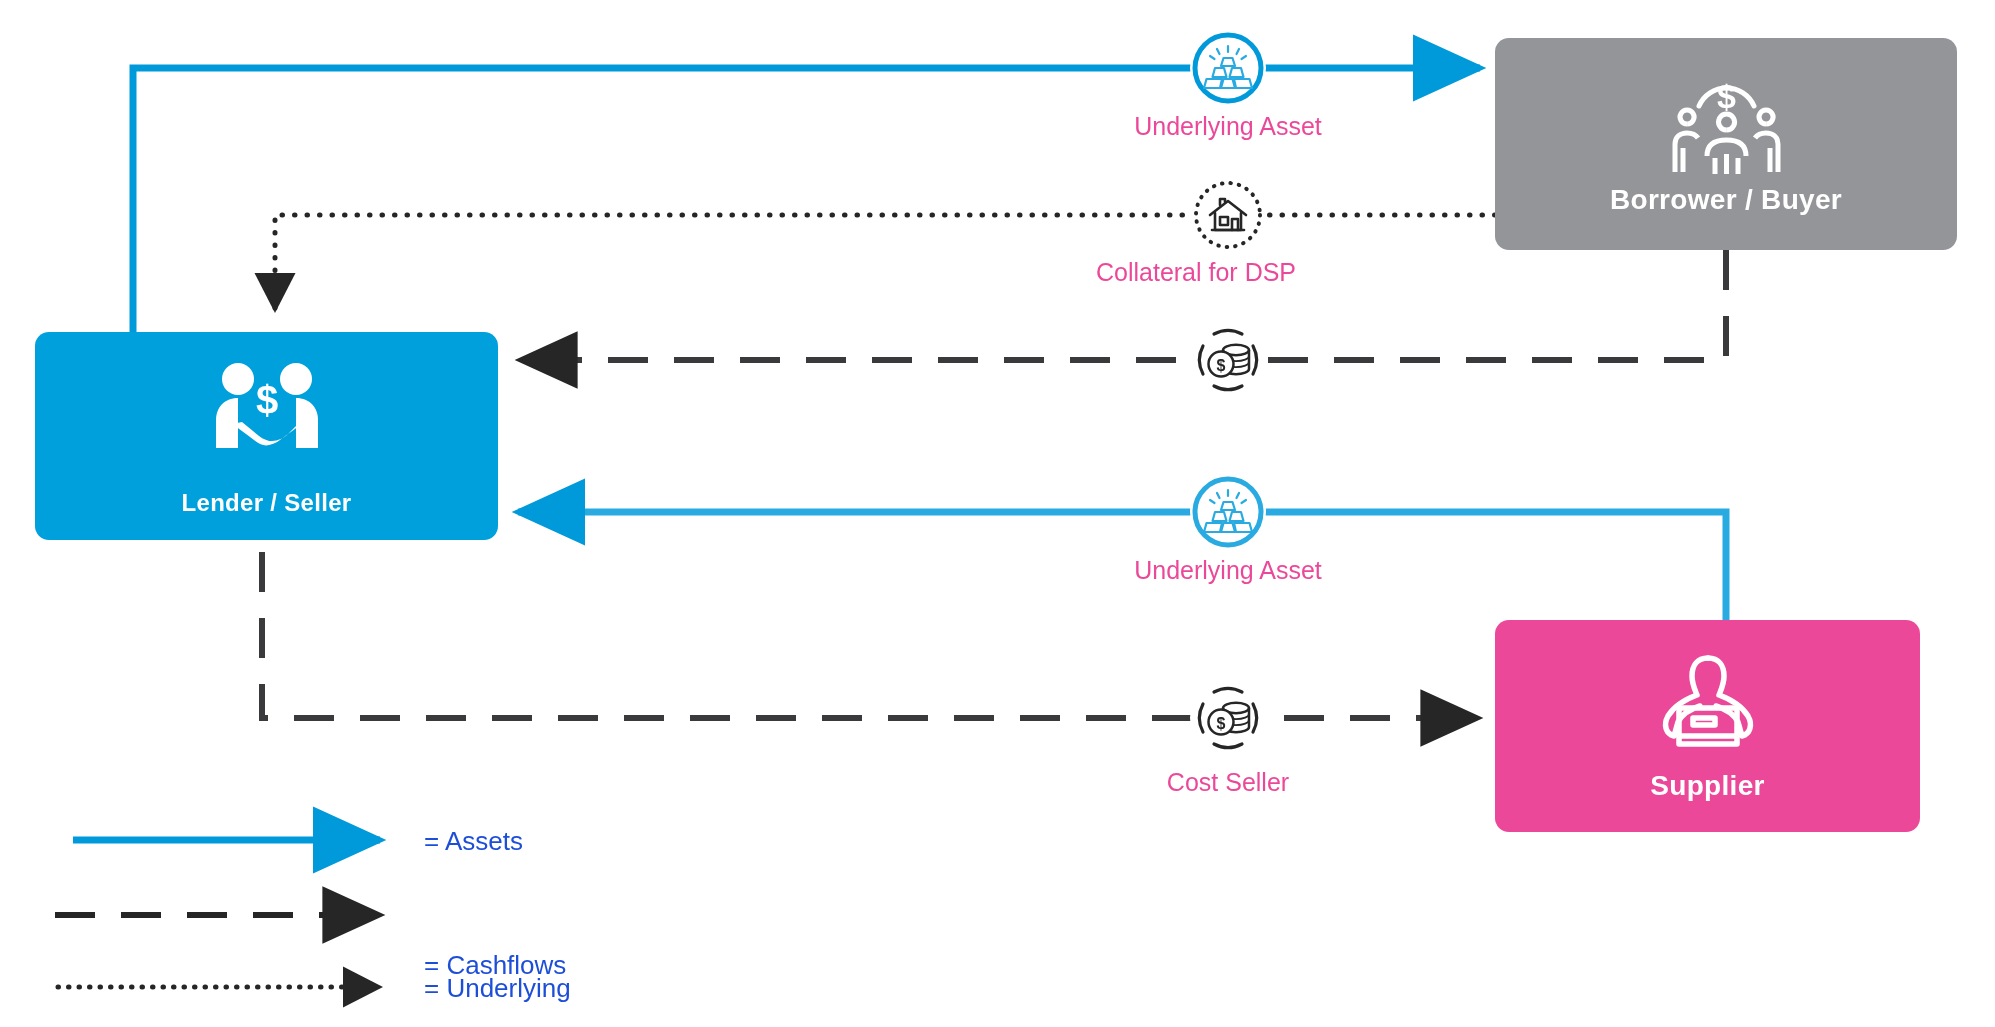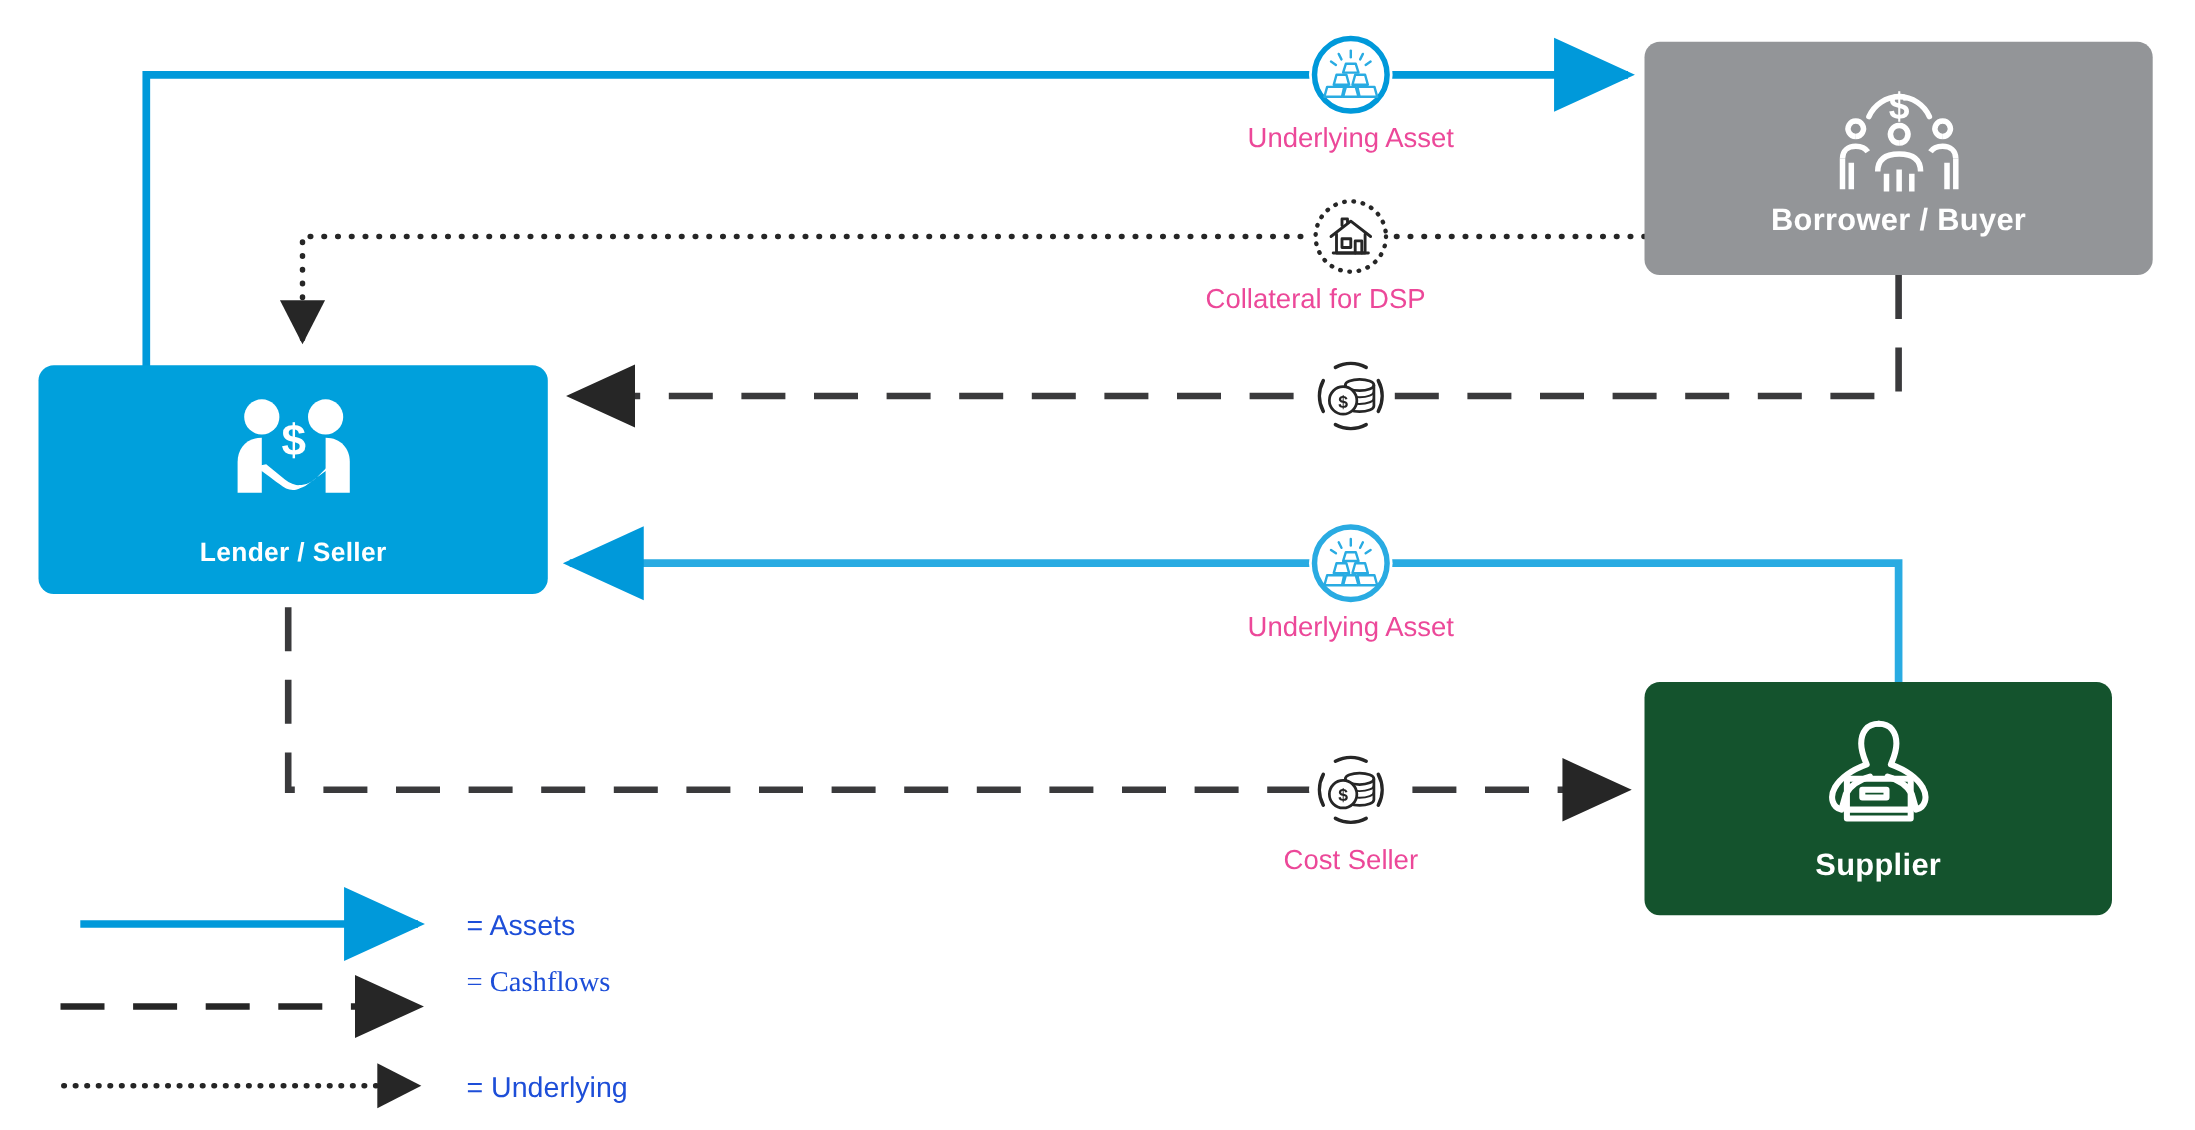--- a/index.html
+++ b/index.html
@@ -229,36 +229,36 @@
         <path d="M119,72 L119,100 M111,76 L111,100"></path>
 
         <path d="M67.5,58 a8,8 0 1,1 0.1,0"></path>
         <path d="M48,84 C48,72 56,68 67.5,68 C79,68 87,72 87,84"></path>
         <path d="M56,86 L56,102 M79,86 L79,102 M67.5,82 L67.5,102"></path>
       </g>
     </svg>
     <div class="node-label" style="font-size:28px; margin-top:2px;">Borrower / Buyer</div>
   </div>
 
-  <div class="node-box" style="left:1495px; top:620px; width:425px; height:212px; background:#14532d;">
+  <div class="node-box" style="left:1495px; top:620px; width:425px; height:212px; background:#ec4899;">
     <svg width="120" height="112" viewBox="0 0 120 112">
       <g fill="none" stroke="#ffffff" stroke-width="5.5" stroke-linejoin="round" stroke-linecap="round">
         <path d="M60,8 C49,8 44,16 44,26 C44,34 47,40 49,45 C38,49 26,56 20,66 C15,75 18,84 26,86 L30,72 C34,64 42,59 52,56"></path>
         <path d="M60,8 C71,8 76,16 76,26 C76,34 73,40 71,45 C82,49 94,56 100,66 C105,75 102,84 94,86 L90,72 C86,64 78,59 68,56"></path>
         <rect x="31" y="58" width="58" height="36"></rect>
         <line x1="31" y1="86" x2="89" y2="86"></line>
         <rect x="45" y="68" width="22" height="7"></rect>
       </g>
     </svg>
     <div class="node-label" style="font-size:28px; margin-top:8px;">Supplier</div>
   </div>
 
   <svg class="layer" viewBox="0 0 1995 1027">
     <line x1="73" y1="840" x2="380" y2="840" stroke="#0099DA" stroke-width="7" marker-end="url(#arrowBlue)"></line>
     <line x1="55" y1="915" x2="380" y2="915" stroke="#262626" stroke-width="6" stroke-dasharray="40 26" marker-end="url(#arrowDark)"></line>
     <line x1="58" y1="987" x2="380" y2="987" stroke="#262626" stroke-width="5" stroke-linecap="round" stroke-dasharray="0.5 10" marker-end="url(#arrowDarkDot)"></line>
   </svg>
 
   <div class="legend-label" style="left:424px; top:826px;">= Assets</div>
-  <div class="legend-label" style="left:424px; top:878px;font-family:Liberation Serif, serif;">= Cashflows</div>
+  <div class="legend-label" style="left:424px; top:950px;">= Cashflows</div>
   <div class="legend-label" style="left:424px; top:973px;">= Underlying</div>
 
 </div>
 
 </body></html>

